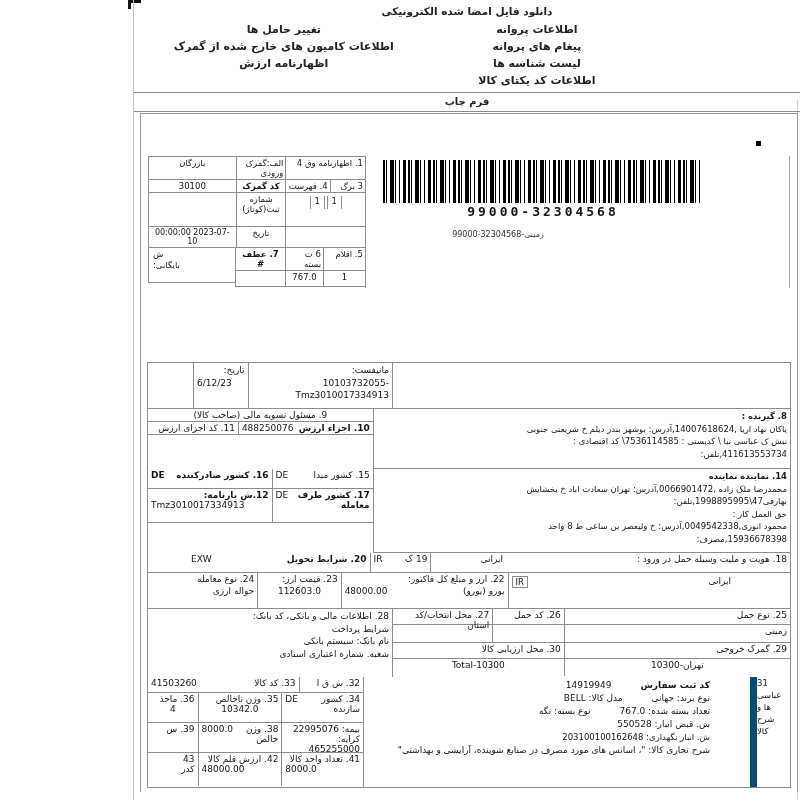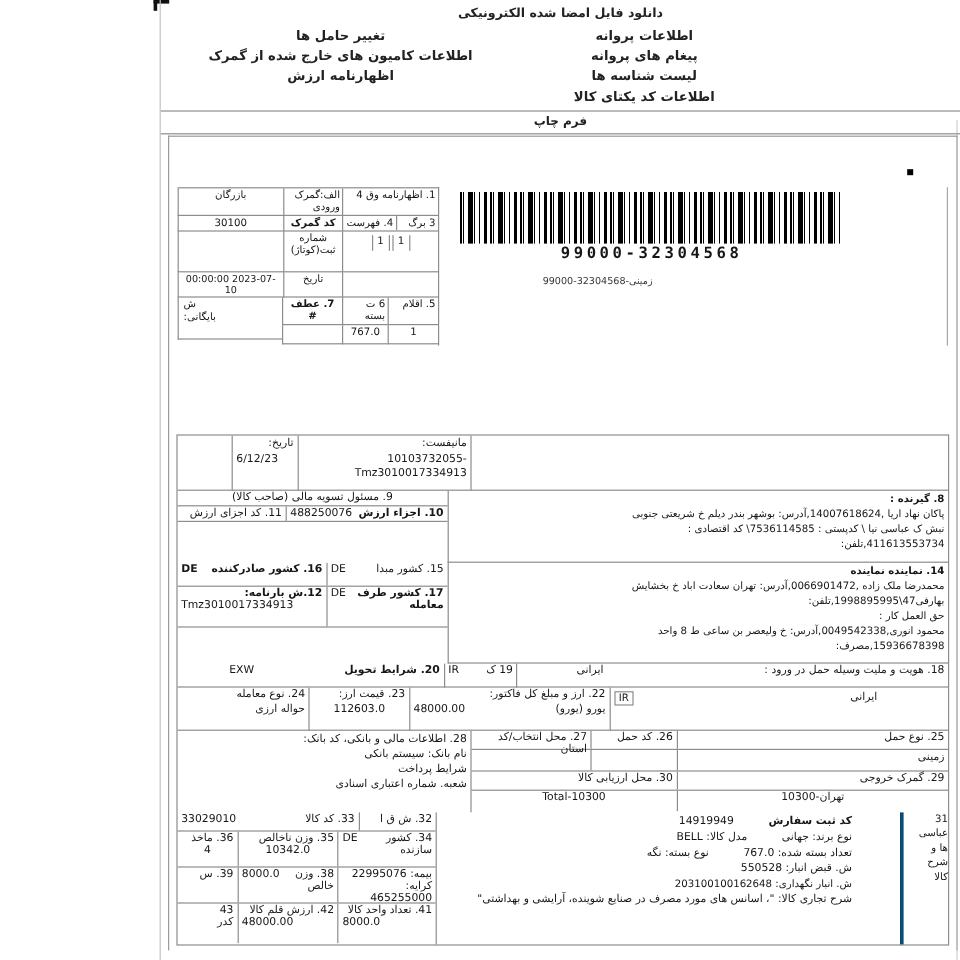--- a/index.html
+++ b/index.html
@@ -63,21 +63,21 @@
   .r5-right{width:62%;border-left:1px solid #8d8d8d}
   .r5-left{width:38%}
   .r5row{display:flex;border-bottom:1px solid #8d8d8d}
   .r5row:last-child{border-bottom:none}
   .r5row > div{border-left:1px solid #8d8d8d;padding:1px 3px}
   .r5row > div:last-child{border-left:none}
   .p25{width:57%}.p26{width:18%}.p27{width:25%}
   .p29{width:57%}.p30{width:43%}
   .r6-right{width:66.5%;display:flex;border-left:1px solid #8d8d8d}
   .r6-left{width:33.5%}
-  .strip{width:40px;border-left:3px solid #0c4a6e;text-align:right;font-size:8.5px}
+  .strip{width:40px;border-left:7px solid #0c4a6e;text-align:left;font-size:8.5px}
   .strip div{line-height:12px}
   .goods{flex:1;text-align:right;padding:2px 40px 0 6px}
   .goods div{line-height:13px}
   .gpair span{margin-left:26px}
   .gpair span:last-child{margin-left:0}
   .minirow{display:flex;border-bottom:1px solid #8d8d8d}
   .minirow:last-child{border-bottom:none}
   .minirow > div{border-left:1px solid #8d8d8d;padding:1px 3px;overflow:hidden}
   .minirow > div:last-child{border-left:none}
   .m30{width:30%}.m70{width:70%}.m38{width:38%}.m39{width:39%}.m23{width:23%}
@@ -299,22 +299,22 @@
             <div class="p29">29. گمرک خروجی</div>
             <div class="p30">30. محل ارزیابی کالا</div>
           </div>
           <div class="r5row" style="height:17px">
             <div class="p29 vcen">تهران-10300</div>
             <div class="p30 vcen ltr">Total-10300</div>
           </div>
         </div>
         <div class="r5-left lines" style="padding:1px 3px">
           <div>28. اطلاعات مالی و بانکی، کد بانک:</div>
+          <div>شرایط پرداخت</div>
           <div>نام بانک: سیستم بانکی</div>
-          <div>شرایط پرداخت</div>
           <div>شعبه. شماره اعتباری اسنادی</div>
         </div>
       </div>
 
       <div class="row" style="height:110px">
         <div class="r6-right">
           <div class="strip">
             <div>31</div>
             <div>عباسی</div>
             <div>ها و</div>
@@ -337,21 +337,21 @@
             <div>ش. قبض انبار: 550528</div>
             <div class="small">ش. انبار نگهداری: 203100100162648</div>
             <div>شرح تجاری کالا: "، اسانس های مورد مصرف در صنایع شوینده، آرایشی و بهداشتی"</div>
           </div>
         </div>
         <div class="r6-left">
           <div class="minirow" style="height:16px">
             <div class="m30">32. ش ق ا</div>
             <div class="m70 lv">
               <span>33. کد کالا</span>
-              <span class="ltr">33029010</span>
+              <span class="ltr">41503260</span>
             </div>
           </div>
           <div class="minirow" style="height:30px">
             <div class="m38 lv">
               <span>34. کشور سازنده</span>
               <span>DE</span>
             </div>
             <div class="m39">
               <div>35. وزن ناخالص</div>
               <div class="vcen ltr">10342.0</div>

